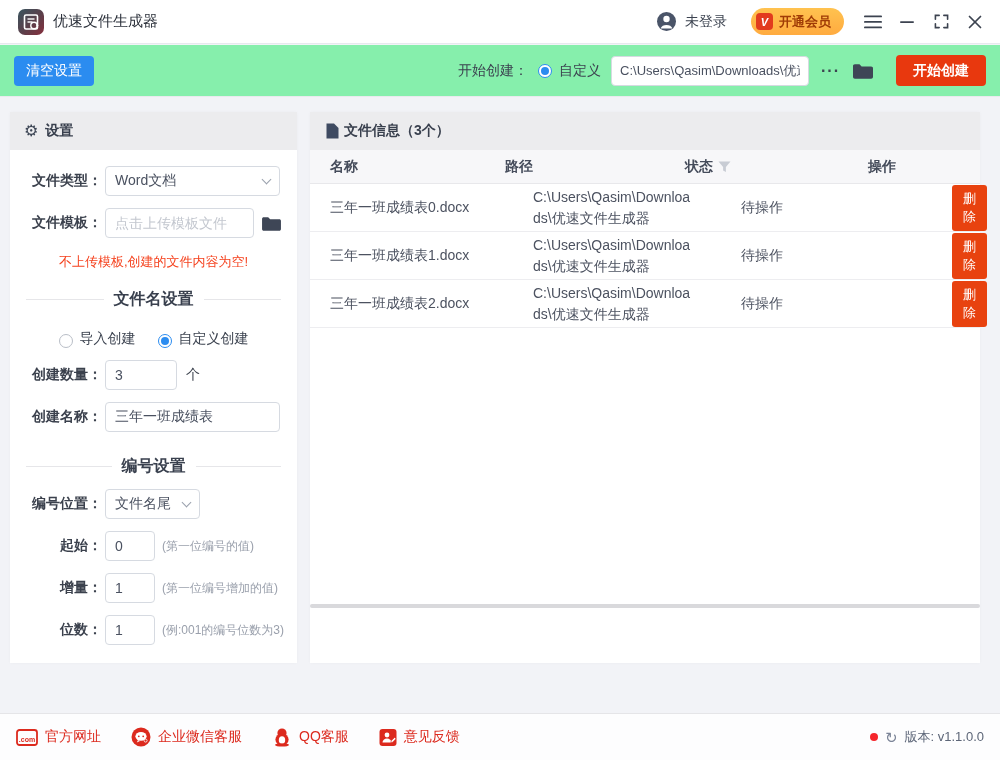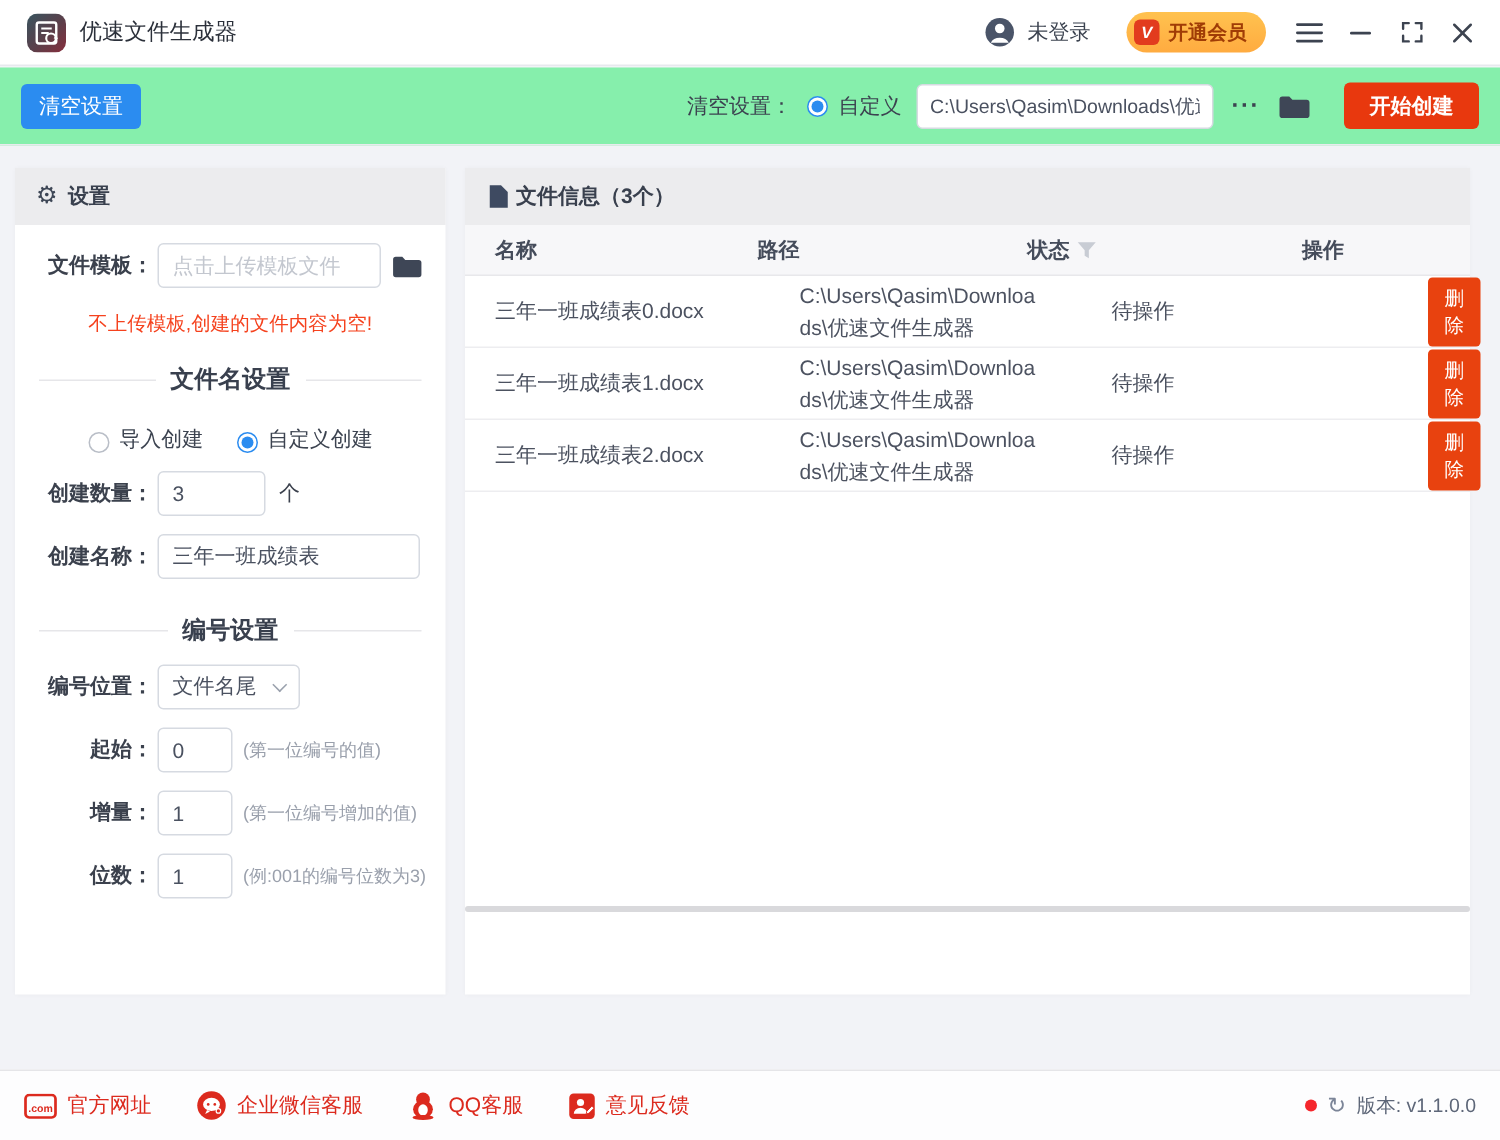--- a/index.html
+++ b/index.html
@@ -176,40 +176,47 @@
           <line x1="1.5" y1="1.5" x2="12.5" y2="12.5"></line>
             <line x1="12.5" y1="1.5" x2="1.5" y2="12.5"></line>
         </svg>
       </button>
     </div>
   </div>
 
   <div class="toolbar">
     <button class="btn-blue">清空设置</button>
     <div class="toolbar-right">
-      <span class="loc-label">清空设置：</span>
+      <span class="loc-label">开始创建：</span>
       <span class="radio on" style="margin-left:10px;"></span>
       <span class="radio-label">自定义</span>
       <input class="path-input" type="text" value="C:\Users\Qasim\Downloads\优速文件生成器" style="">
       <button class="more-btn">···</button>
       <button class="folder-btn">
         <svg width="22" height="18" viewBox="0 0 22 18">
           <path d="M1 4.2 c0-1.2 0.7-1.9 1.9-1.9 h4.6 l2.1 2.2 h9.5 c1.2 0 1.9 0.7 1.9 1.9 v8.4 c0 1.2-0.7 1.9-1.9 1.9 H2.9 c-1.2 0-1.9-0.7-1.9-1.9 z" fill="#3e4656"></path>
         </svg>
       </button>
       <button class="btn-orange">开始创建</button>
     </div>
   </div>
 
   <div class="panel panel-left">
     <div class="panel-header">
       <span class="gear-glyph">⚙</span>
       <span class="ph-title">设置</span>
     </div>
 
+    <div class="frow mt16">
+      <span class="flabel">文件类型：</span>
+      <div class="selectbox w175 ctrl">
+        <span class="sval">Word文档</span>
+        <span class="chev"></span>
+      </div>
+    </div>
 
     <div class="frow">
       <span class="flabel">文件模板：</span>
       <input class="inputbox w149 ctrl" type="text" placeholder="点击上传模板文件" style="">
       <button class="folder-btn" style="margin-left:7px;">
         <svg width="21" height="17" viewBox="0 0 22 18">
           <path d="M1 4.2 c0-1.2 0.7-1.9 1.9-1.9 h4.6 l2.1 2.2 h9.5 c1.2 0 1.9 0.7 1.9 1.9 v8.4 c0 1.2-0.7 1.9-1.9 1.9 H2.9 c-1.2 0-1.9-0.7-1.9-1.9 z" fill="#3e4656"></path>
         </svg>
       </button>
     </div>

